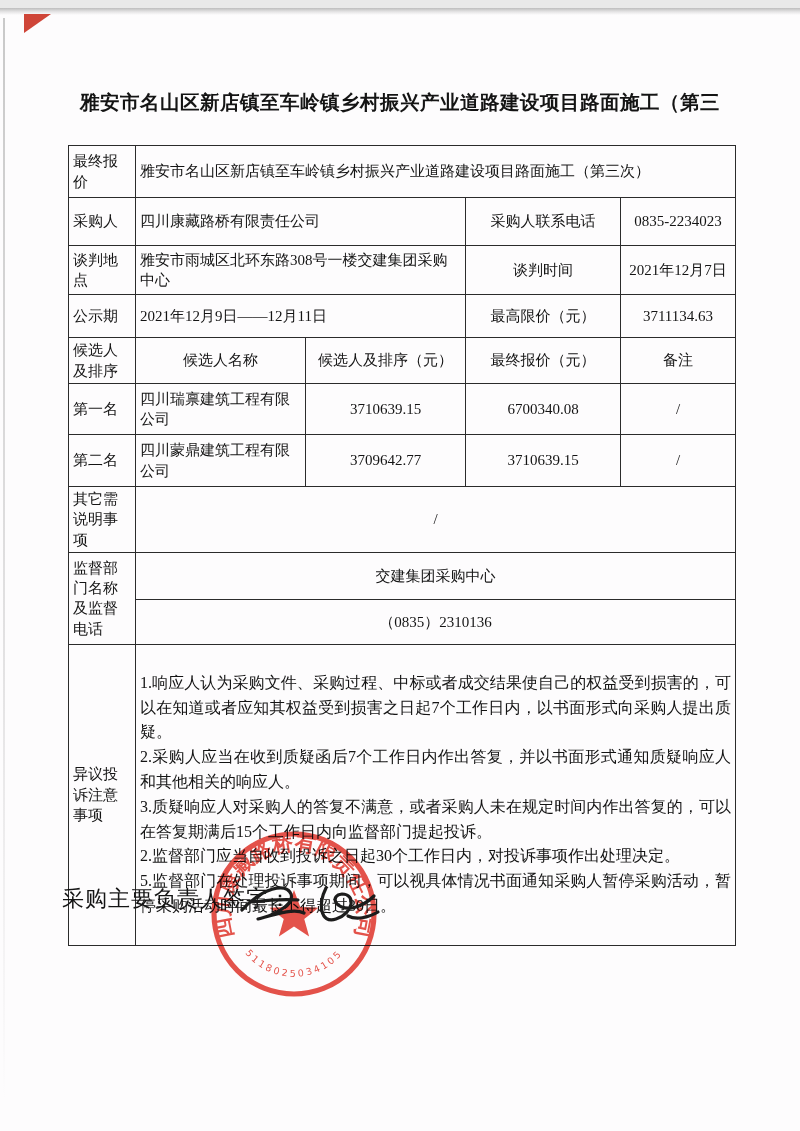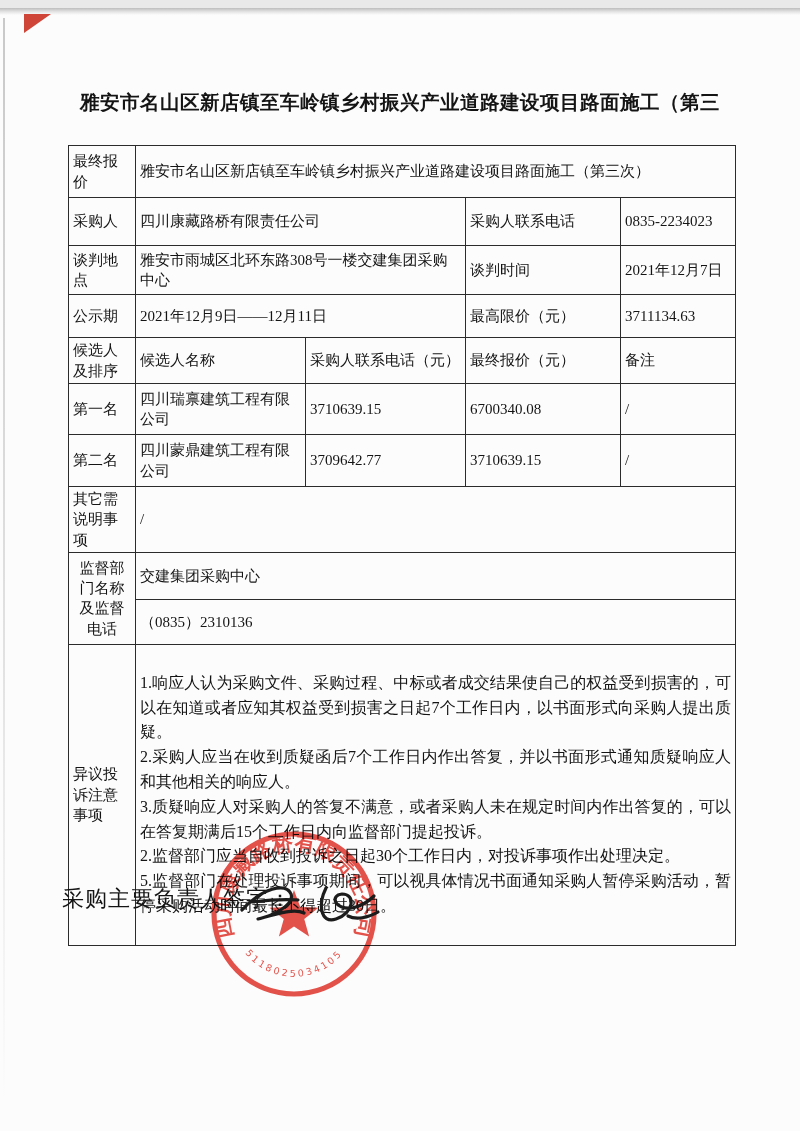--- a/index.html
+++ b/index.html
@@ -5,22 +5,22 @@
   html,body{margin:0;padding:0;}
   body{background:#e9e9e9;font-family:"Liberation Serif","DejaVu Serif",serif;}
   .page{position:relative;width:800px;height:1131px;margin:8px auto;background:#fdfcfd;overflow:hidden;color:#141414;}
   .scan-top{position:absolute;left:0;top:0;width:100%;height:7px;background:linear-gradient(180deg,#bdbdbd 0%,#e6e5e6 55%,rgba(253,252,253,0) 100%);}
   .scan-left{position:absolute;left:3px;top:10px;width:2px;height:1080px;background:linear-gradient(180deg,#c9c9c9,#e3e2e3 60%,rgba(253,252,253,0));}
   .corner-flag{position:absolute;left:24px;top:6px;width:0;height:0;border-top:19px solid #cf4538;border-right:27px solid transparent;}
   .doc-title{position:absolute;left:50px;top:82px;width:700px;text-align:center;font-weight:bold;font-size:19.5px;line-height:26px;letter-spacing:0.5px;}
   table.main{position:absolute;left:68px;top:137px;width:667px;border-collapse:collapse;table-layout:fixed;}
   table.main td{border:1.6px solid #2b2b2b;vertical-align:middle;font-size:15px;line-height:1.35;padding:2px 4px;overflow:hidden;word-break:break-all;}
   td.lab{font-size:14.5px;padding-left:3px;padding-right:1px;}
-  td.lab-center{text-align:center;padding-left:1px;padding-right:1px;}
-  td.c{text-align:left;}
+  td.lab-center{text-align:left;padding-left:1px;padding-right:1px;}
+  td.c{text-align:center;}
   td.objection-cell{vertical-align:middle;padding:10px 8px 26px 8px;}
   .obj-line{font-size:16px;line-height:1.55;text-align:justify;}
   .sign-label{position:absolute;left:62px;top:876px;font-size:22px;letter-spacing:1px;}
   .stamp{position:absolute;left:208px;top:820px;width:172px;height:172px;opacity:0.88;mix-blend-mode:multiply;}
   .signature{position:absolute;left:228px;top:858px;width:180px;height:86px;}
 </style>
 </head>
 <body>
 
 <div class="page">
@@ -59,21 +59,21 @@
       </tr>
       <tr>
         <td class="lab" style="height:38px">公示期</td>
         <td colspan="2">2021年12月9日——12月11日</td>
         <td class="c">最高限价（元）</td>
         <td class="c">3711134.63</td>
       </tr>
       <tr>
         <td class="lab" style="height:41px">候选人及排序</td>
         <td class="c">候选人名称</td>
-        <td class="c">采购人联系电话（元）</td>
+        <td class="c">候选人及排序（元）</td>
         <td class="c">最终报价（元）</td>
         <td class="c">备注</td>
       </tr>
       <tr>
         <td class="lab" style="height:46px">第一名</td>
         <td>四川瑞禀建筑工程有限公司</td>
         <td class="c">3710639.15</td>
         <td class="c">6700340.08</td>
         <td class="c">/</td>
       </tr>

